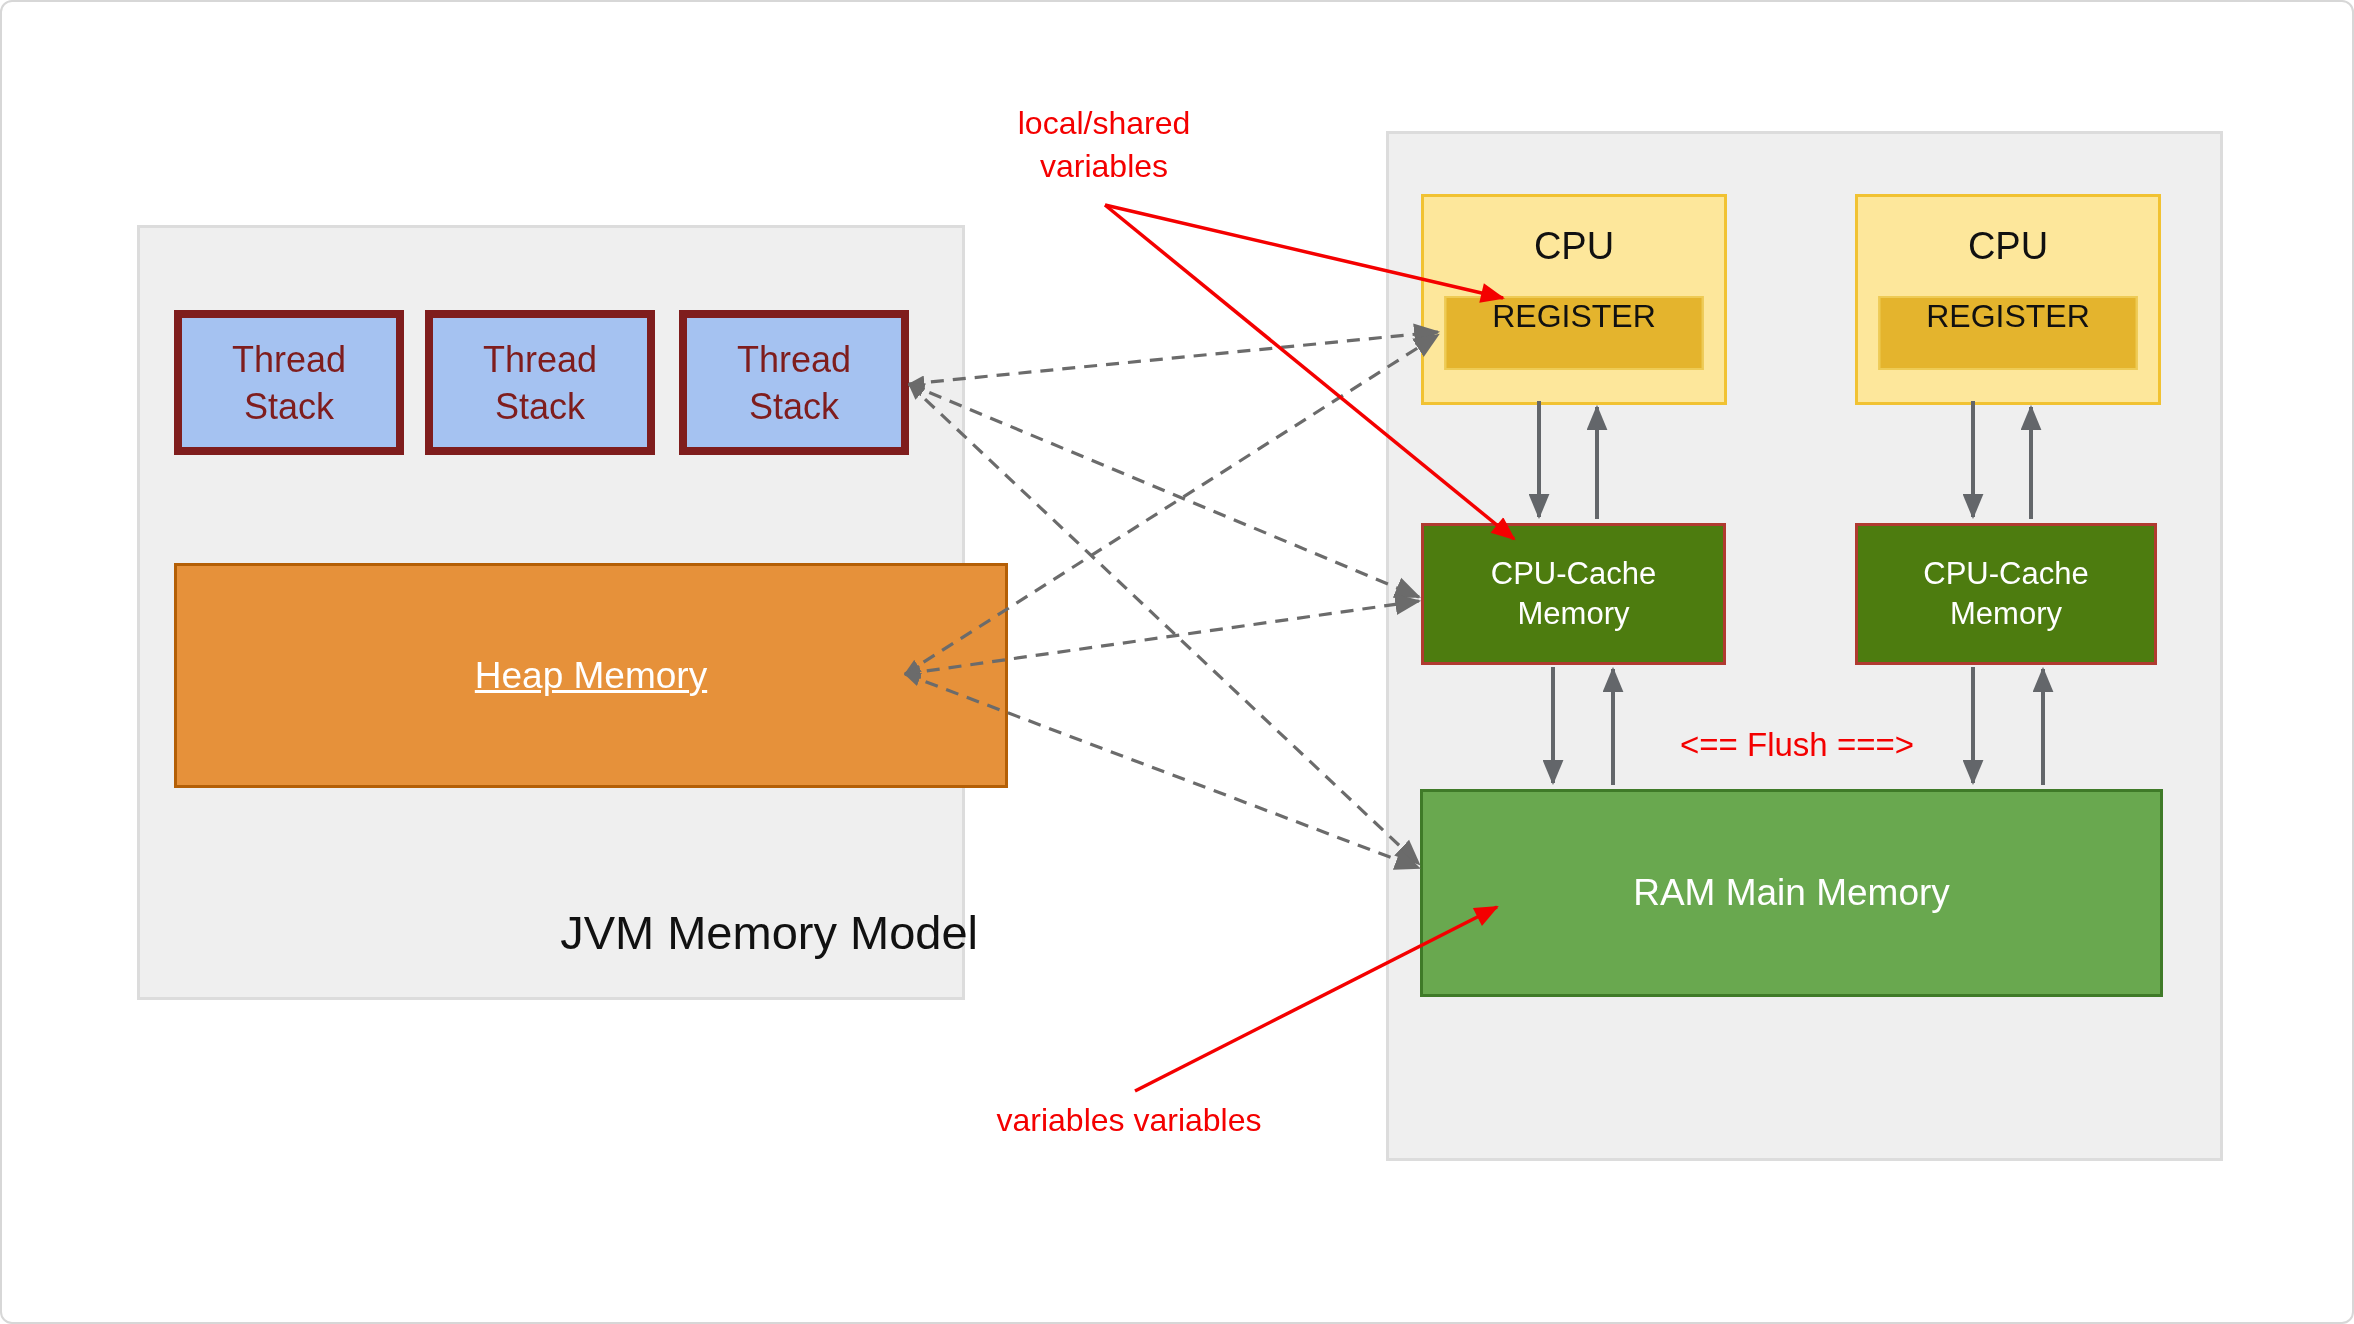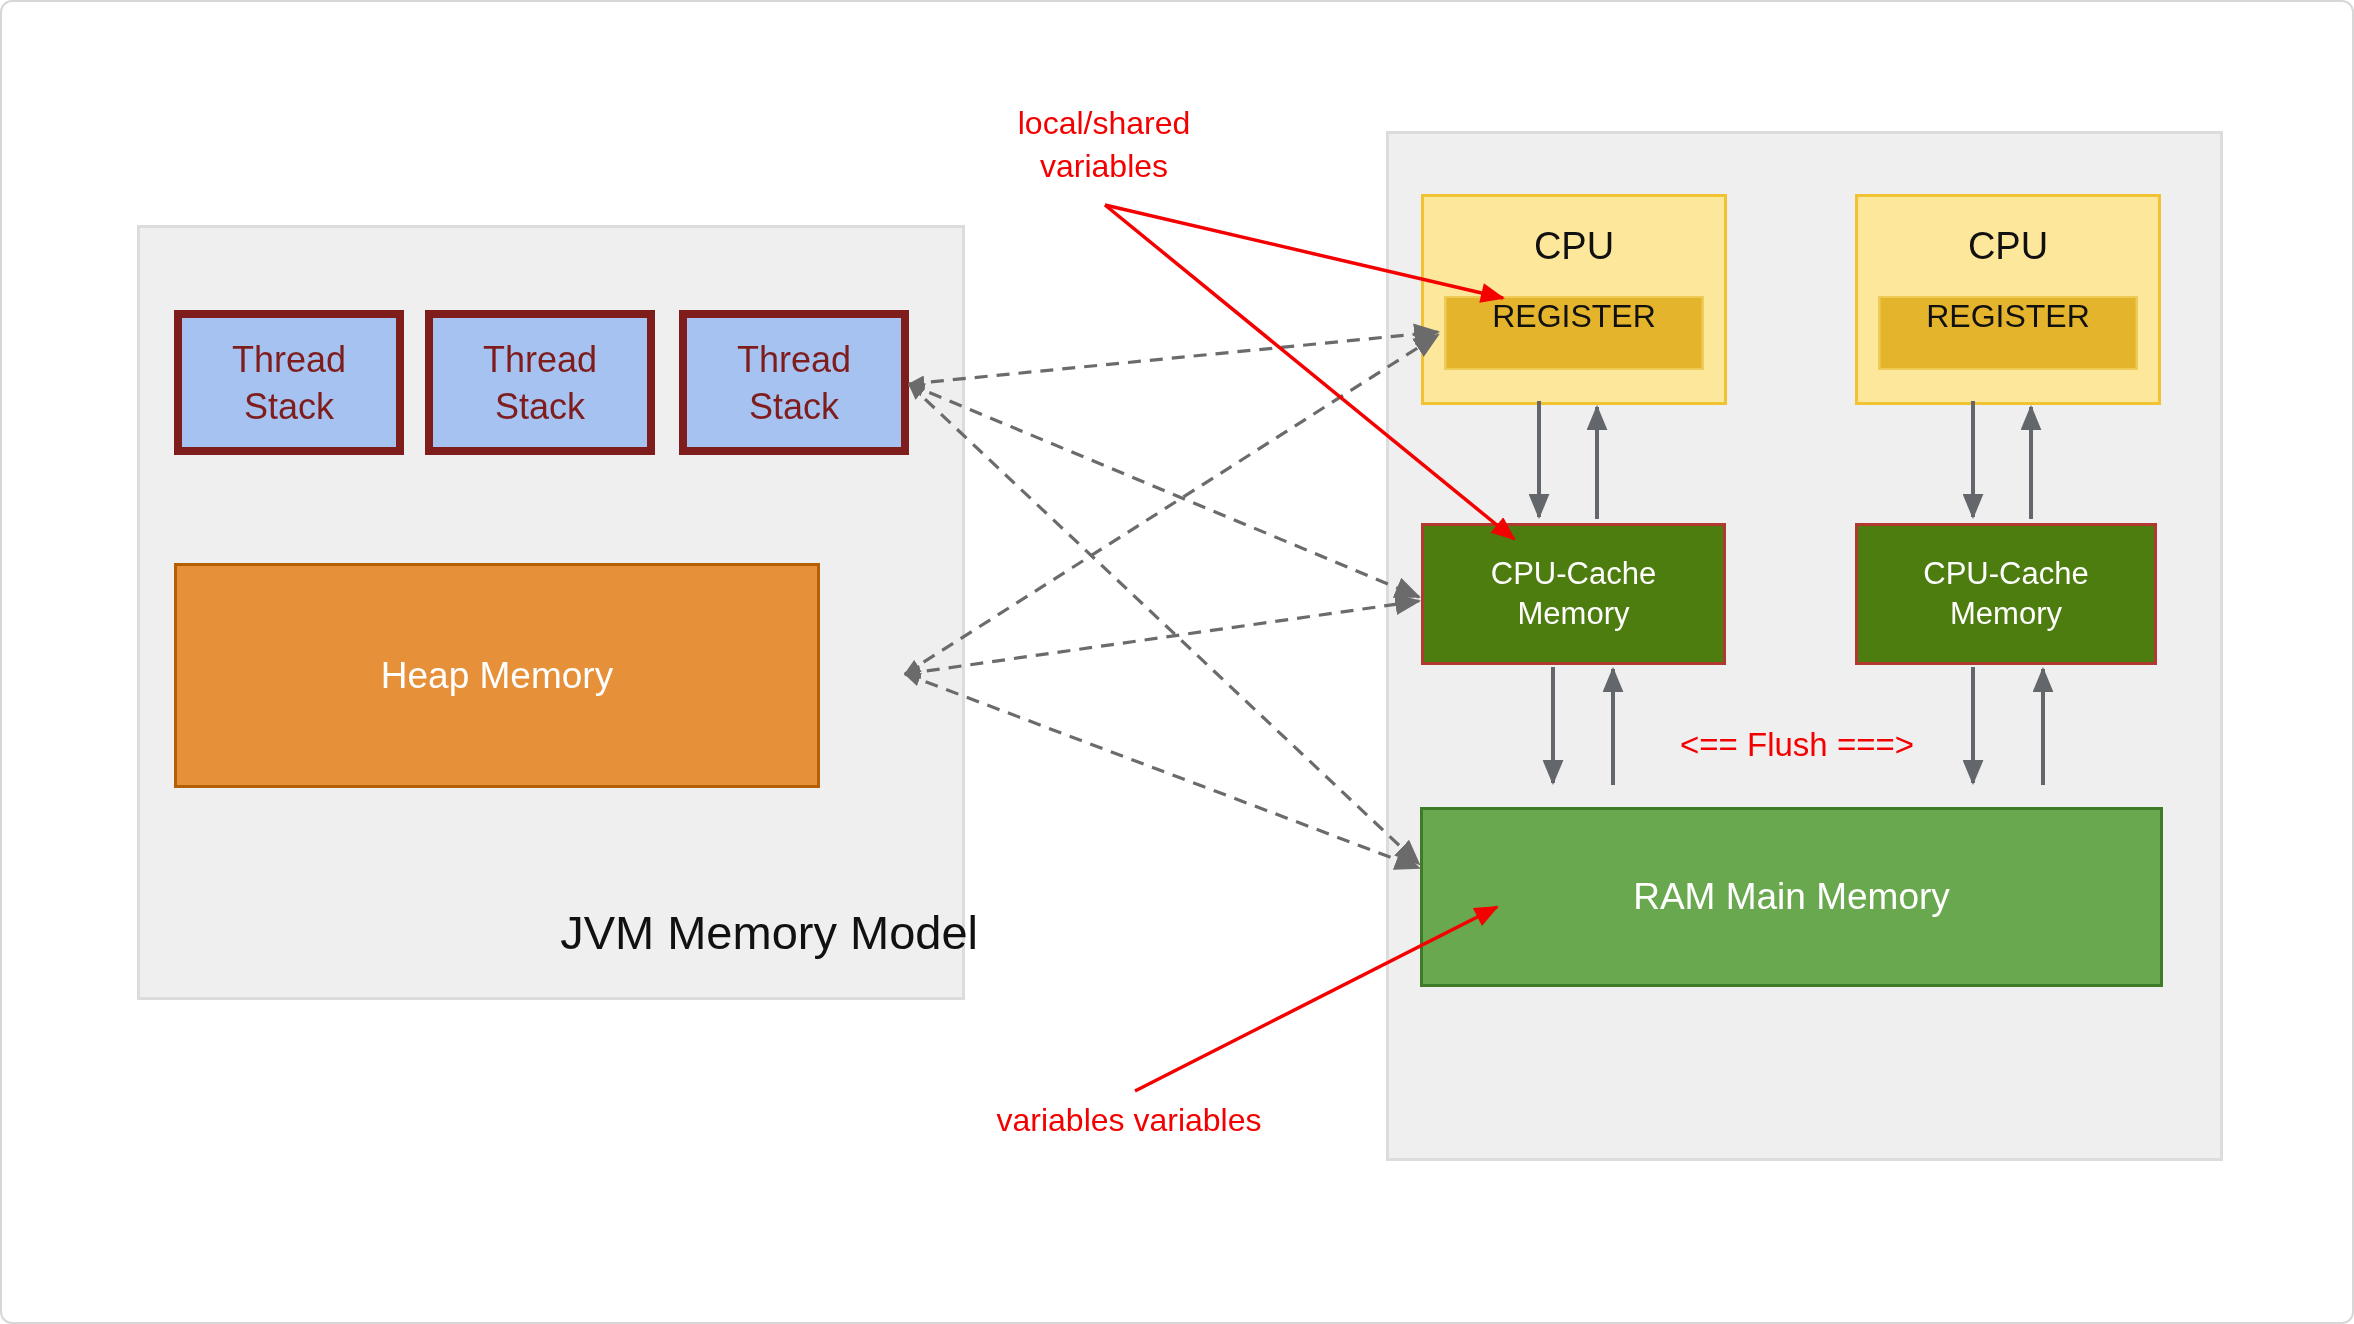--- a/index.html
+++ b/index.html
@@ -68,21 +68,21 @@
   <div class="bx thread" style="left:172px;top:308px;width:230px;height:145px;">
     <span class="lbl">Thread Stack</span>
   </div>
   <div class="bx thread" style="left:423px;top:308px;width:230px;height:145px;">
     <span class="lbl">Thread Stack</span>
   </div>
   <div class="bx thread" style="left:677px;top:308px;width:230px;height:145px;">
     <span class="lbl">Thread Stack</span>
   </div>
 
-  <div class="bx heap" style="left:172px;top:561px;width:646px;height:225px;">
+  <div class="bx heap" style="left:172px;top:561px;width:834px;height:225px;text-decoration:underline;">
     <span>Heap Memory</span>
   </div>
 
   <div class="panel-title" style="left:476px;top:903px;width:500px;">JVM Memory Model</div>
 
   <div class="bx cpu" style="left:1419px;top:192px;width:306px;height:211px;">
     <span class="cpu-name">CPU</span>
     <div class="register">
       <span>REGISTER</span>
     </div>
@@ -95,21 +95,21 @@
     </div>
   </div>
 
   <div class="bx cache" style="left:1419px;top:521px;width:305px;height:142px;">
     <span class="lbl">CPU-Cache Memory</span>
   </div>
   <div class="bx cache" style="left:1853px;top:521px;width:302px;height:142px;">
     <span class="lbl">CPU-Cache Memory</span>
   </div>
 
-  <div class="bx ram" style="left:1418px;top:805px;width:743px;height:180px;">
+  <div class="bx ram" style="left:1418px;top:787px;width:743px;height:208px;">
     <span>RAM Main Memory</span>
   </div>
 
 
   <div class="flush-note" style="left:1640px;top:724px;width:310px;">&lt;== Flush ===&gt;</div>
 
   <div class="red-note" style="left:952px;top:100px;width:300px;">local/shared variables</div>
   <div class="red-note" style="left:977px;top:1097px;width:300px;">variables variables</div>
 
   <svg class="overlay" viewBox="0 0 2354 1324" xmlns="http://www.w3.org/2000/svg">

